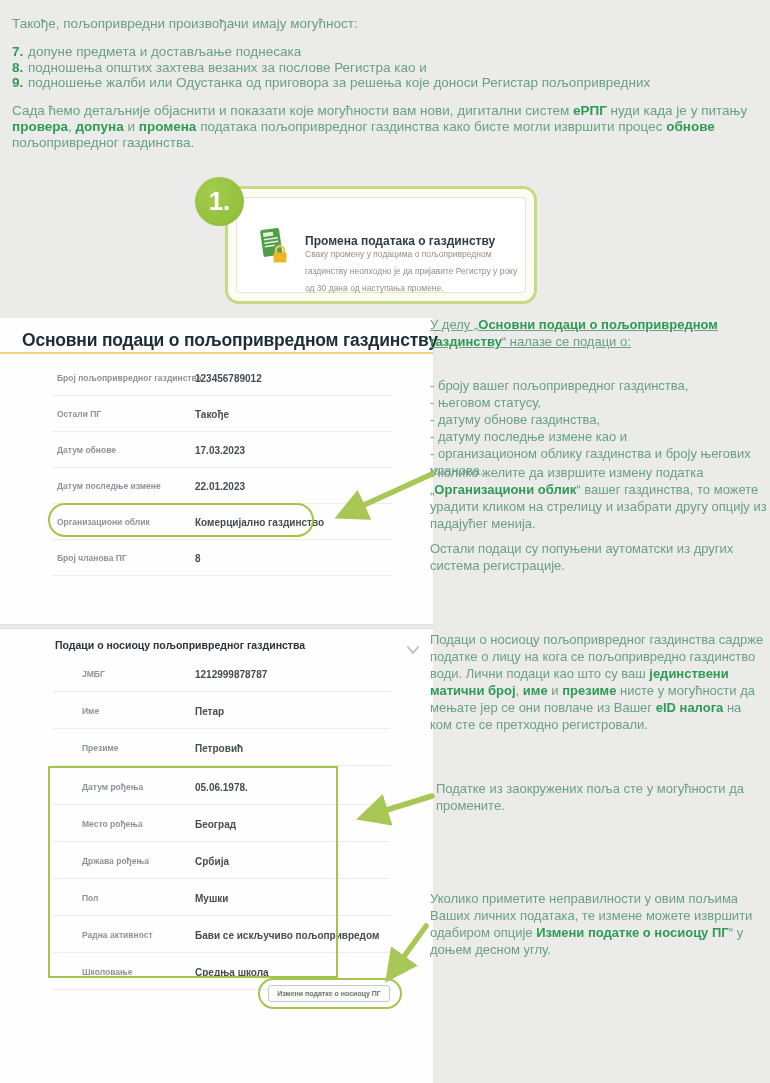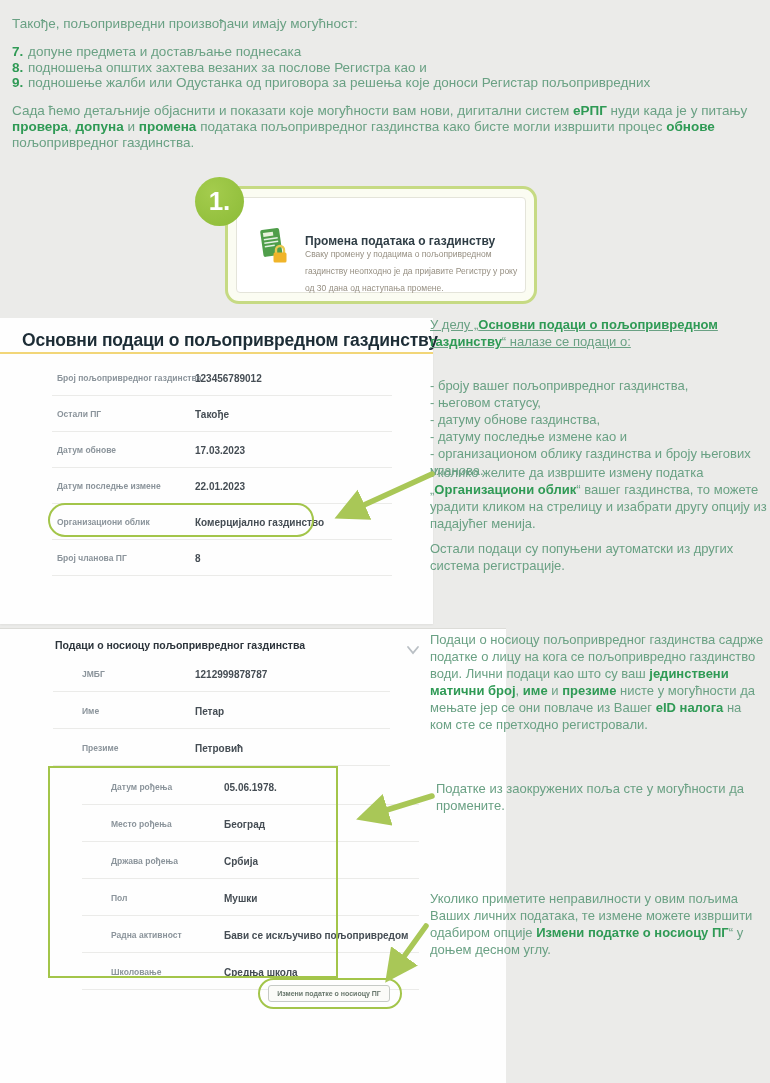--- a/index.html
+++ b/index.html
@@ -22,21 +22,21 @@
   .step-badge{position:absolute;left:195px;top:177px;width:49px;height:49px;border-radius:50%;
     background:radial-gradient(circle at 35% 30%, #a4cc4d, #8cbb37);color:#ffffff;font-weight:700;
     font-size:26px;display:flex;align-items:center;justify-content:center;z-index:5;}
   .card-title{position:absolute;left:68px;top:36px;font-size:12px;font-weight:700;color:#2f3d45;text-align:center;}
   .card-body{position:absolute;left:68px;top:48px;width:215px;font-size:8.5px;line-height:17px;color:#968f82;}
   .card-icon{position:absolute;left:22px;top:28px;}
 
   
   .panel{position:absolute;background:#fefefe;}
   .panel1{left:0;top:318px;width:433px;height:306px;box-shadow:0 1px 2px rgba(0,0,0,0.05);}
-  .panel2{left:0;top:628px;width:506px;height:455px;border-top:1px solid #dcdcd8;}
+  .panel2{left:0;top:628px;width:433px;height:455px;border-top:1px solid #dcdcd8;}
   .form-title{position:absolute;left:22px;top:12px;font-size:17.5px;font-weight:700;color:#1d2d36;
     letter-spacing:-0.2px;white-space:nowrap;}
   .yellow-rule{position:absolute;left:0;top:34px;width:100%;height:2px;background:#f2d678;}
 
   .frow{position:relative;height:36px;}
   .frow2{position:relative;height:37px;}
   .flabel{position:absolute;top:50%;transform:translateY(-50%);font-size:8.5px;font-weight:700;color:#8b949b;}
   .fvalue{position:absolute;top:50%;transform:translateY(-50%);font-size:10px;font-weight:700;color:#454d54;}
   .fline{position:absolute;bottom:0;height:1px;background:#ebebe9;}
 
@@ -156,21 +156,21 @@
         <span class="flabel" style="left:82px">Име</span>
         <span class="fvalue" style="left:195px">Петар</span>
         <span class="fline" style="left:53px;width:337px"></span>
       </div>
       <div class="frow2">
         <span class="flabel" style="left:82px">Презиме</span>
         <span class="fvalue" style="left:195px">Петровић</span>
         <span class="fline" style="left:53px;width:337px"></span>
       </div>
     </div>
-    <div style="position:absolute;left:0;top:139px;right:0;margin-left:29px;">
+    <div style="position:absolute;left:0;top:139px;right:0;">
       <div class="frow2">
         <span class="flabel" style="left:82px">Датум рођења</span>
         <span class="fvalue" style="left:195px">05.06.1978.</span>
         <span class="fline" style="left:53px;width:337px"></span>
       </div>
       <div class="frow2">
         <span class="flabel" style="left:82px">Место рођења</span>
         <span class="fvalue" style="left:195px">Београд</span>
         <span class="fline" style="left:53px;width:337px"></span>
       </div>

